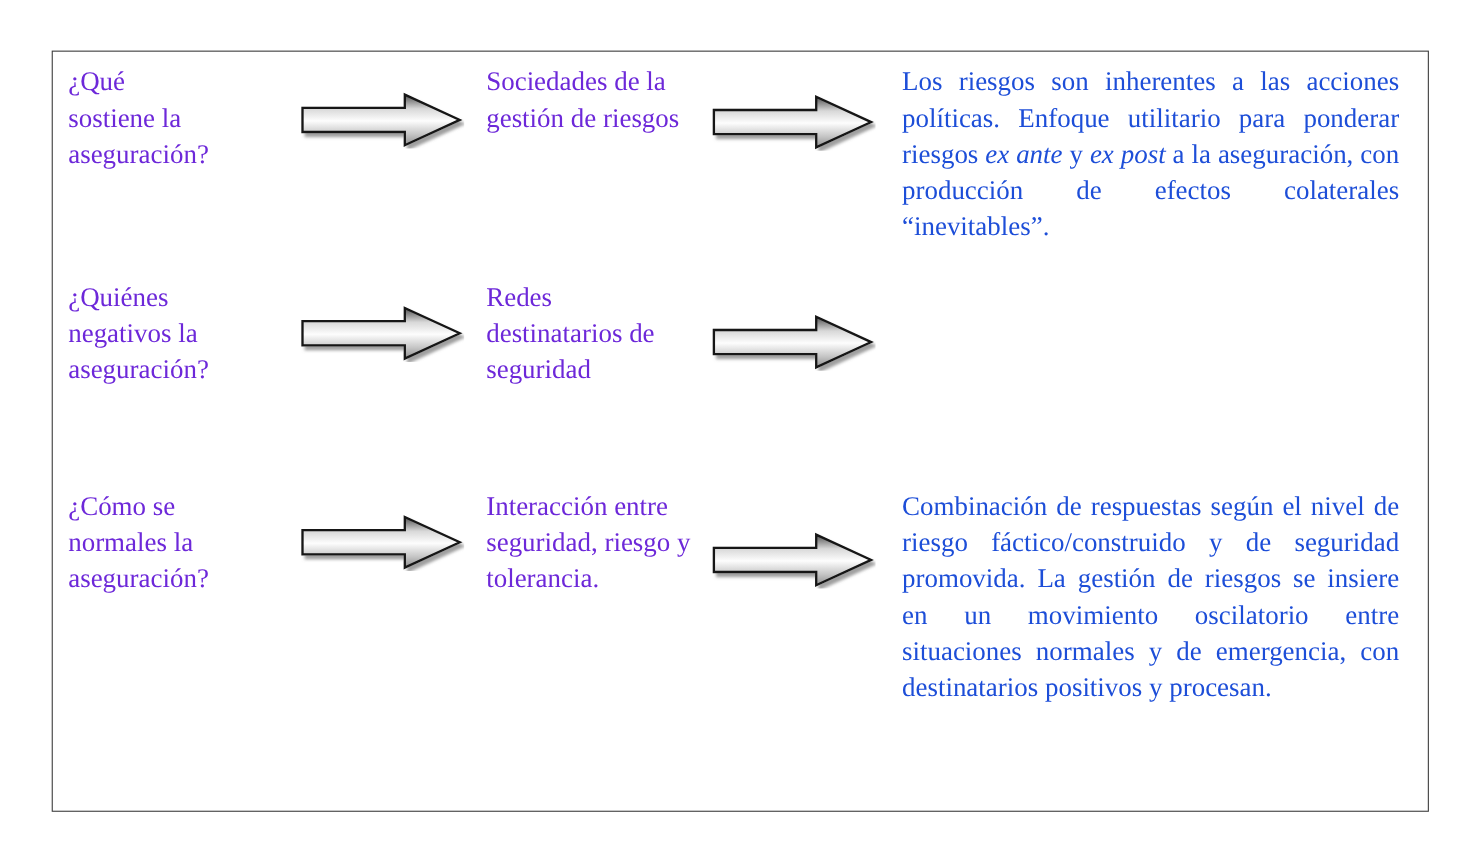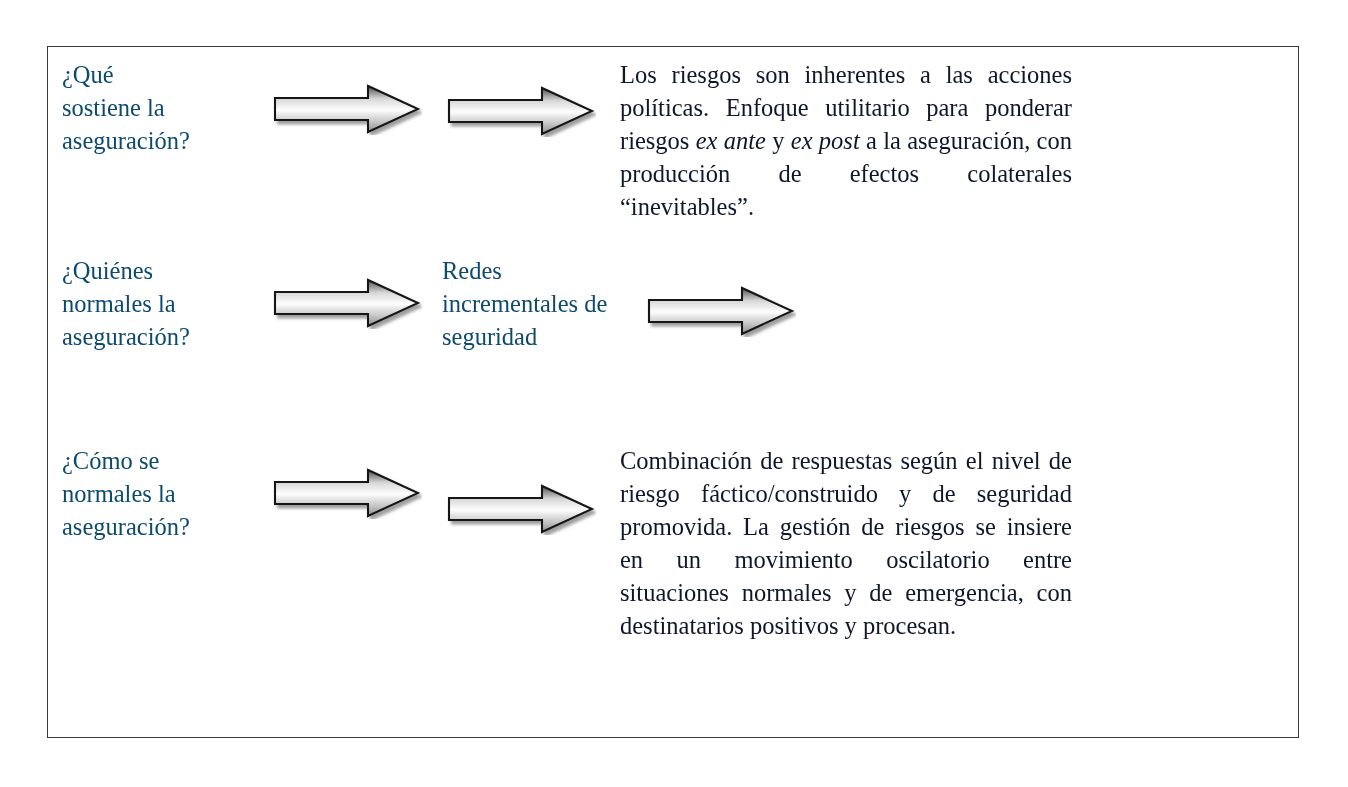--- a/index.html
+++ b/index.html
@@ -79,30 +79,30 @@
     width: 452px;
     flex: 0 0 auto;
   }
 
   
   .q-text,
   .mid-text {
     font-size: 24.5px;
     line-height: 1.345;
     text-align: left;
-    color: #0c4a6e;
+    color: #6d28d9;
     white-space: pre-line;
   }
 
   .ans-text {
     font-size: 24.5px;
     line-height: 1.345;
     text-align: justify;
     text-justify: inter-word;
-    color: #0f172a;
+    color: #1d4ed8;
     hyphens: none;
   }
   .ans-text i { font-style: italic; }
 
   
   .arrow-wrap {
     position: absolute;
     width: 150px;
     height: 52px;
   }
@@ -142,48 +142,52 @@
                   <stop offset="100%" stop-color="#8f8f8f"></stop>
                 </linearGradient>
                 <filter id="ashadow1" x="-20%" y="-20%" width="160%" height="170%">
                   <feDropShadow dx="3" dy="3.5" stdDeviation="1.6" flood-color="#8e8e8e" flood-opacity="0.85"></feDropShadow>
                 </filter>
               </defs>
               <path d="M3,15 L96,15 L96,3 L146,26 L96,49 L96,37 L3,37 Z" fill="url(#ag1)" stroke="#141414" stroke-width="2.1" stroke-linejoin="miter" filter="url(#ashadow1)"></path>
             </svg>
           </div>
         </div>
+        <div class="col-mid">
+          <div class="mid-text">Sociedades de la
+gestión de riesgos</div>
+        </div>
         <div class="col-arrow-2">
           <div class="arrow-wrap">
             <svg viewBox="0 0 150 52" xmlns="http://www.w3.org/2000/svg">
               <path d="M3,15 L96,15 L96,3 L146,26 L96,49 L96,37 L3,37 Z" fill="url(#ag1)" stroke="#141414" stroke-width="2.1" stroke-linejoin="miter" filter="url(#ashadow1)"></path>
             </svg>
           </div>
         </div>
         <div class="col-ans">
           <div class="ans-text">Los riesgos son inherentes a las acciones políticas. Enfoque utilitario para ponderar riesgos <i>ex ante</i> y <i>ex post</i> a la aseguración, con producción de efectos colaterales “inevitables”.</div>
         </div>
       </div>
 
       <div class="row row-2">
         <div class="col-q">
           <div class="q-text">¿Quiénes
-normales la
+negativos la
 aseguración?</div>
         </div>
         <div class="col-arrow-1">
           <div class="arrow-wrap">
             <svg viewBox="0 0 150 52" xmlns="http://www.w3.org/2000/svg">
               <path d="M3,15 L96,15 L96,3 L146,26 L96,49 L96,37 L3,37 Z" fill="url(#ag1)" stroke="#141414" stroke-width="2.1" stroke-linejoin="miter" filter="url(#ashadow1)"></path>
             </svg>
           </div>
         </div>
         <div class="col-mid">
           <div class="mid-text">Redes
-incrementales de
+destinatarios de
 seguridad</div>
         </div>
         <div class="col-arrow-2">
           <div class="arrow-wrap">
             <svg viewBox="0 0 150 52" xmlns="http://www.w3.org/2000/svg">
               <path d="M3,15 L96,15 L96,3 L146,26 L96,49 L96,37 L3,37 Z" fill="url(#ag1)" stroke="#141414" stroke-width="2.1" stroke-linejoin="miter" filter="url(#ashadow1)"></path>
             </svg>
           </div>
         </div>
       </div>
@@ -194,20 +198,25 @@
 normales la
 aseguración?</div>
         </div>
         <div class="col-arrow-1">
           <div class="arrow-wrap">
             <svg viewBox="0 0 150 52" xmlns="http://www.w3.org/2000/svg">
               <path d="M3,15 L96,15 L96,3 L146,26 L96,49 L96,37 L3,37 Z" fill="url(#ag1)" stroke="#141414" stroke-width="2.1" stroke-linejoin="miter" filter="url(#ashadow1)"></path>
             </svg>
           </div>
         </div>
+        <div class="col-mid">
+          <div class="mid-text">Interacción entre
+seguridad, riesgo y
+tolerancia.</div>
+        </div>
         <div class="col-arrow-2">
           <div class="arrow-wrap">
             <svg viewBox="0 0 150 52" xmlns="http://www.w3.org/2000/svg">
               <path d="M3,15 L96,15 L96,3 L146,26 L96,49 L96,37 L3,37 Z" fill="url(#ag1)" stroke="#141414" stroke-width="2.1" stroke-linejoin="miter" filter="url(#ashadow1)"></path>
             </svg>
           </div>
         </div>
         <div class="col-ans">
           <div class="ans-text">Combinación de respuestas según el nivel de riesgo fáctico/construido y de seguridad promovida. La gestión de riesgos se insiere en un movimiento oscilatorio entre situaciones normales y de emergencia, con destinatarios positivos y procesan.</div>
         </div>

